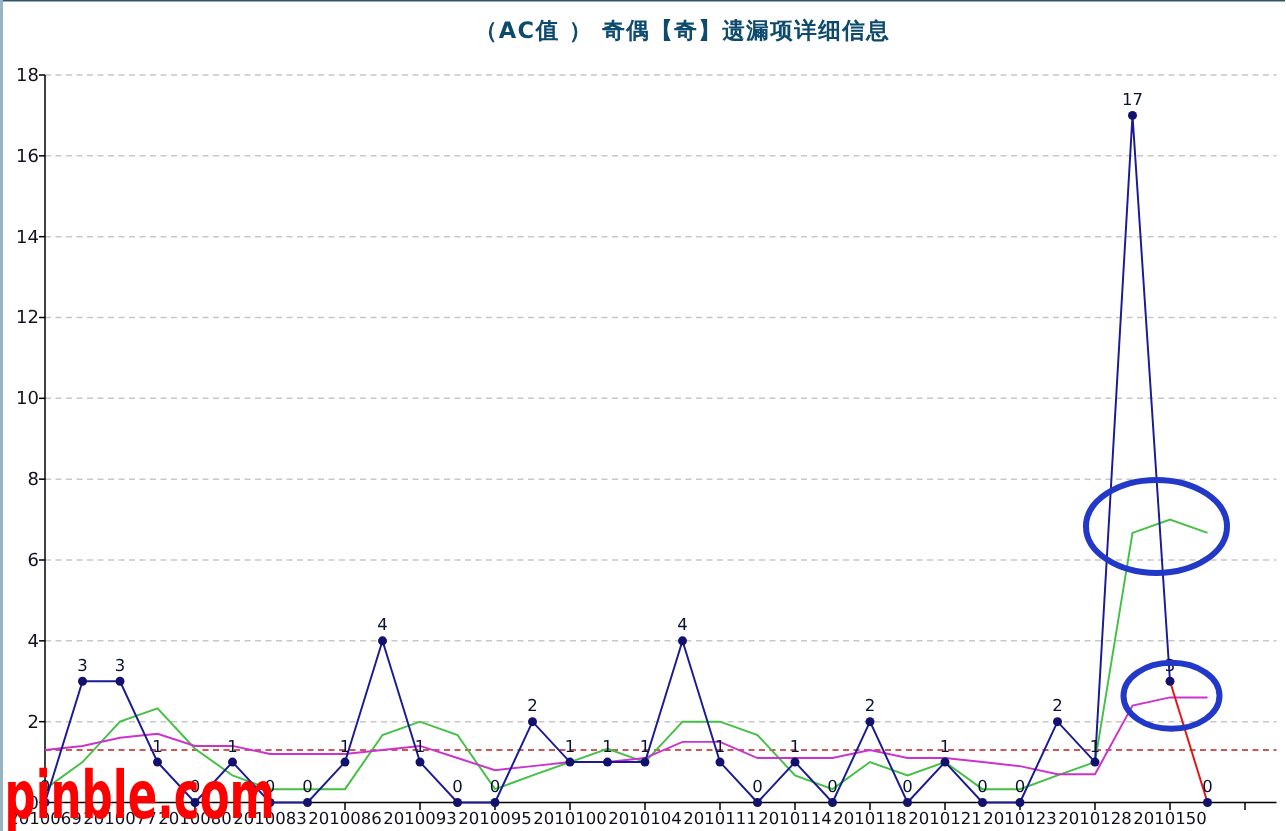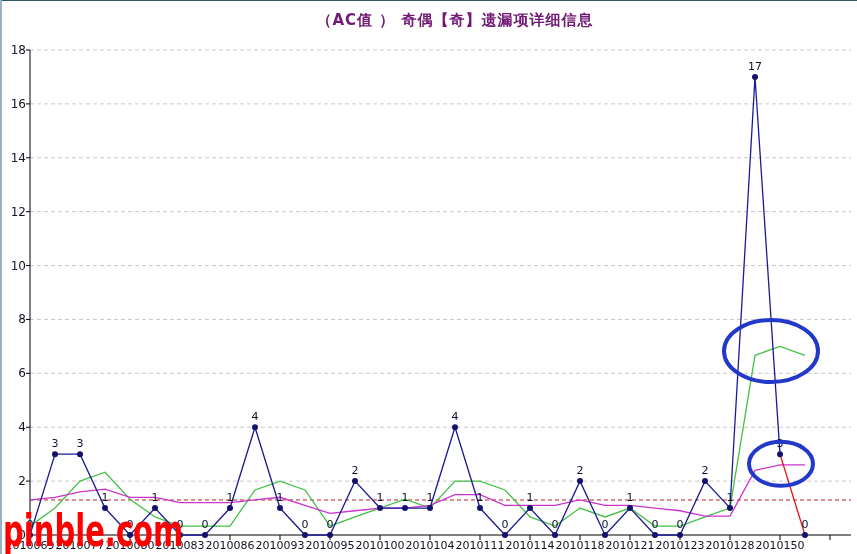--- a/index.html
+++ b/index.html
@@ -1,21 +1,21 @@
 <!DOCTYPE html>
 <html><head>
 <meta charset="utf-8">
 <style>
   html,body{margin:0;padding:0;background:#ffffff;}
   body{width:857px;height:554px;overflow:hidden;position:relative;
        font-family:"DejaVu Sans", sans-serif;}
   .chart-frame{position:absolute;left:0;top:0;width:857px;height:554px;background:#ffffff;}
   .chart-title{position:absolute;left:0;top:11px;width:100%;text-align:center;
        padding-left:53px;box-sizing:border-box;
-       font-size:15px;font-weight:bold;color:#701a75;letter-spacing:1px;white-space:nowrap;}
+       font-size:15px;font-weight:bold;color:#0c4a6e;letter-spacing:1px;white-space:nowrap;}
   svg{position:absolute;left:0;top:0;}
   .watermark{position:absolute;left:3px;top:509px;font-size:44px;font-weight:bold;
        color:#ff0000;line-height:1;transform:scaleX(0.66);transform-origin:left top;
        letter-spacing:0px;white-space:nowrap;}
   text{font-family:"DejaVu Sans", sans-serif;}
 </style>
 </head>
 <body>
 
 <div class="chart-frame">

